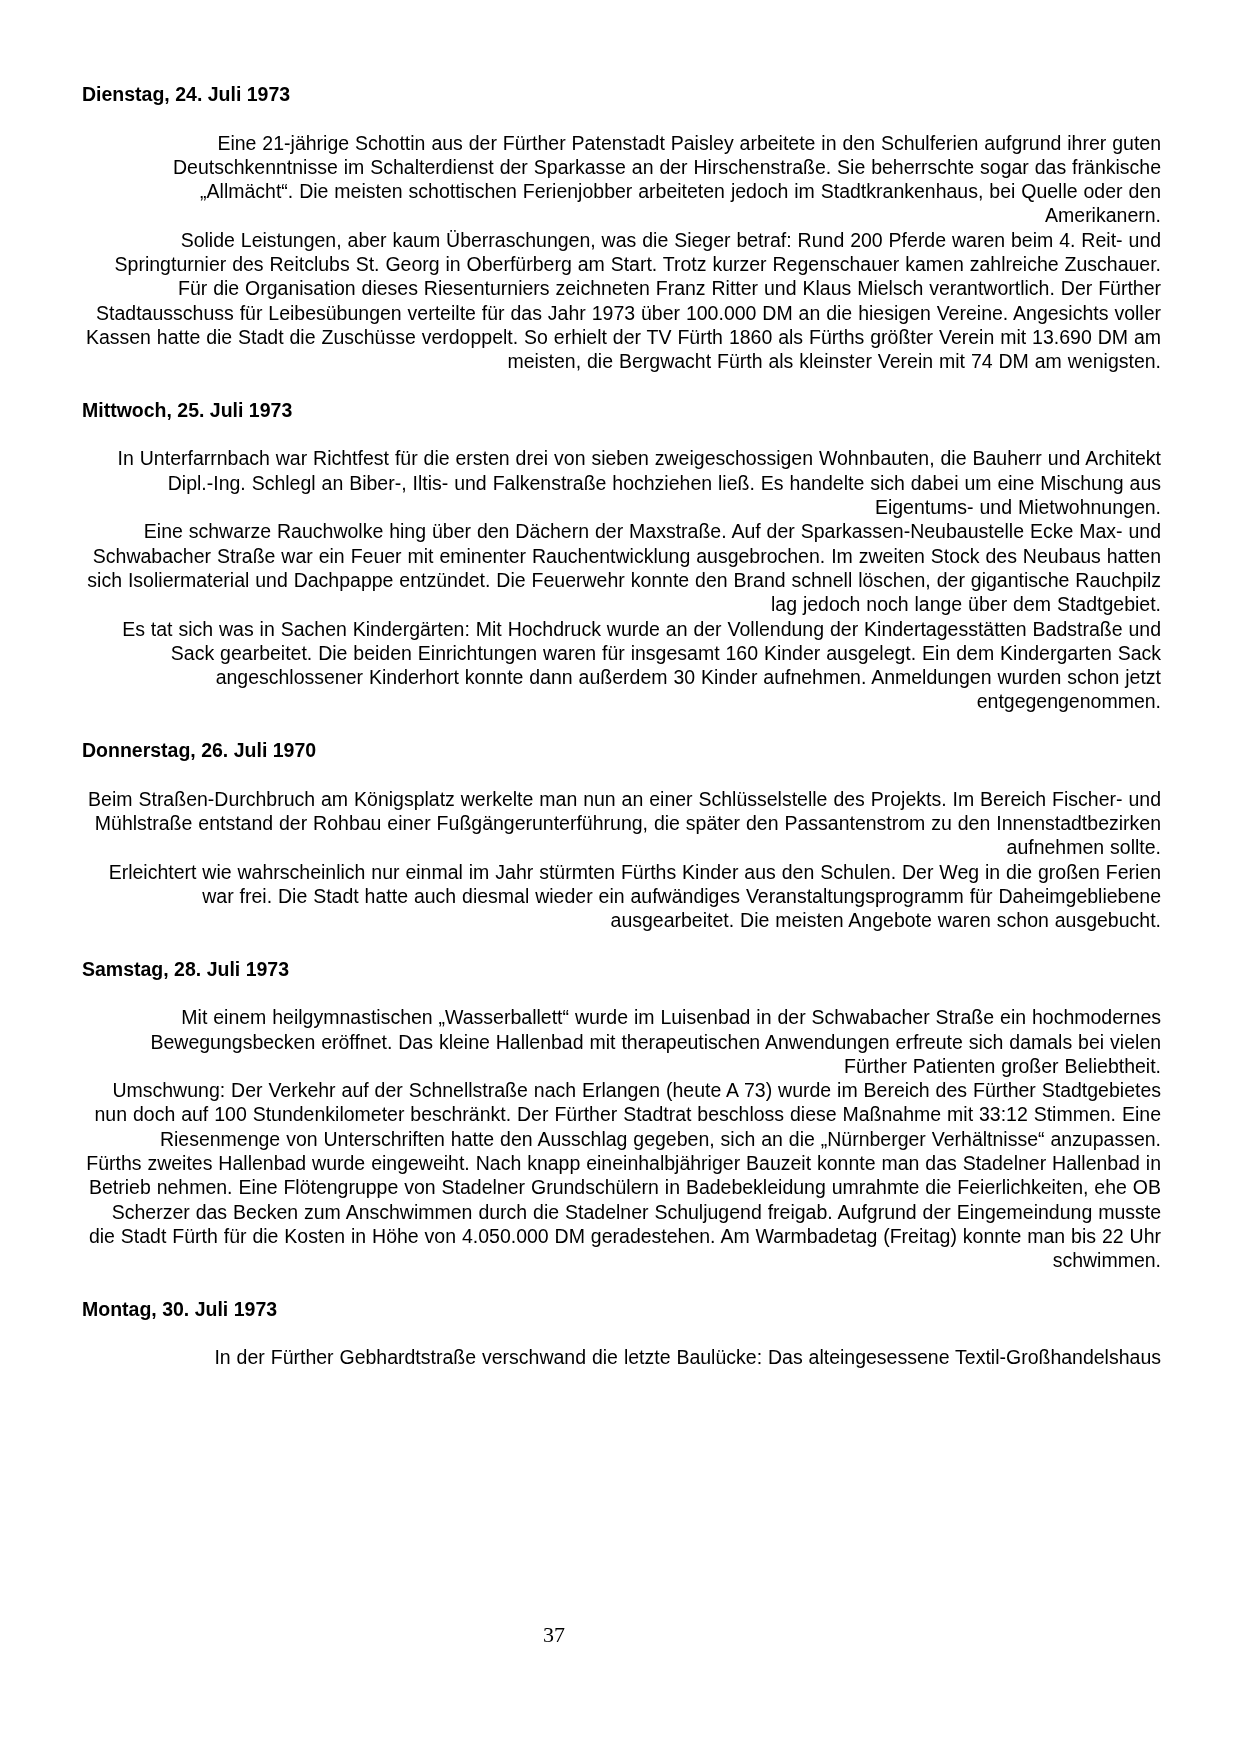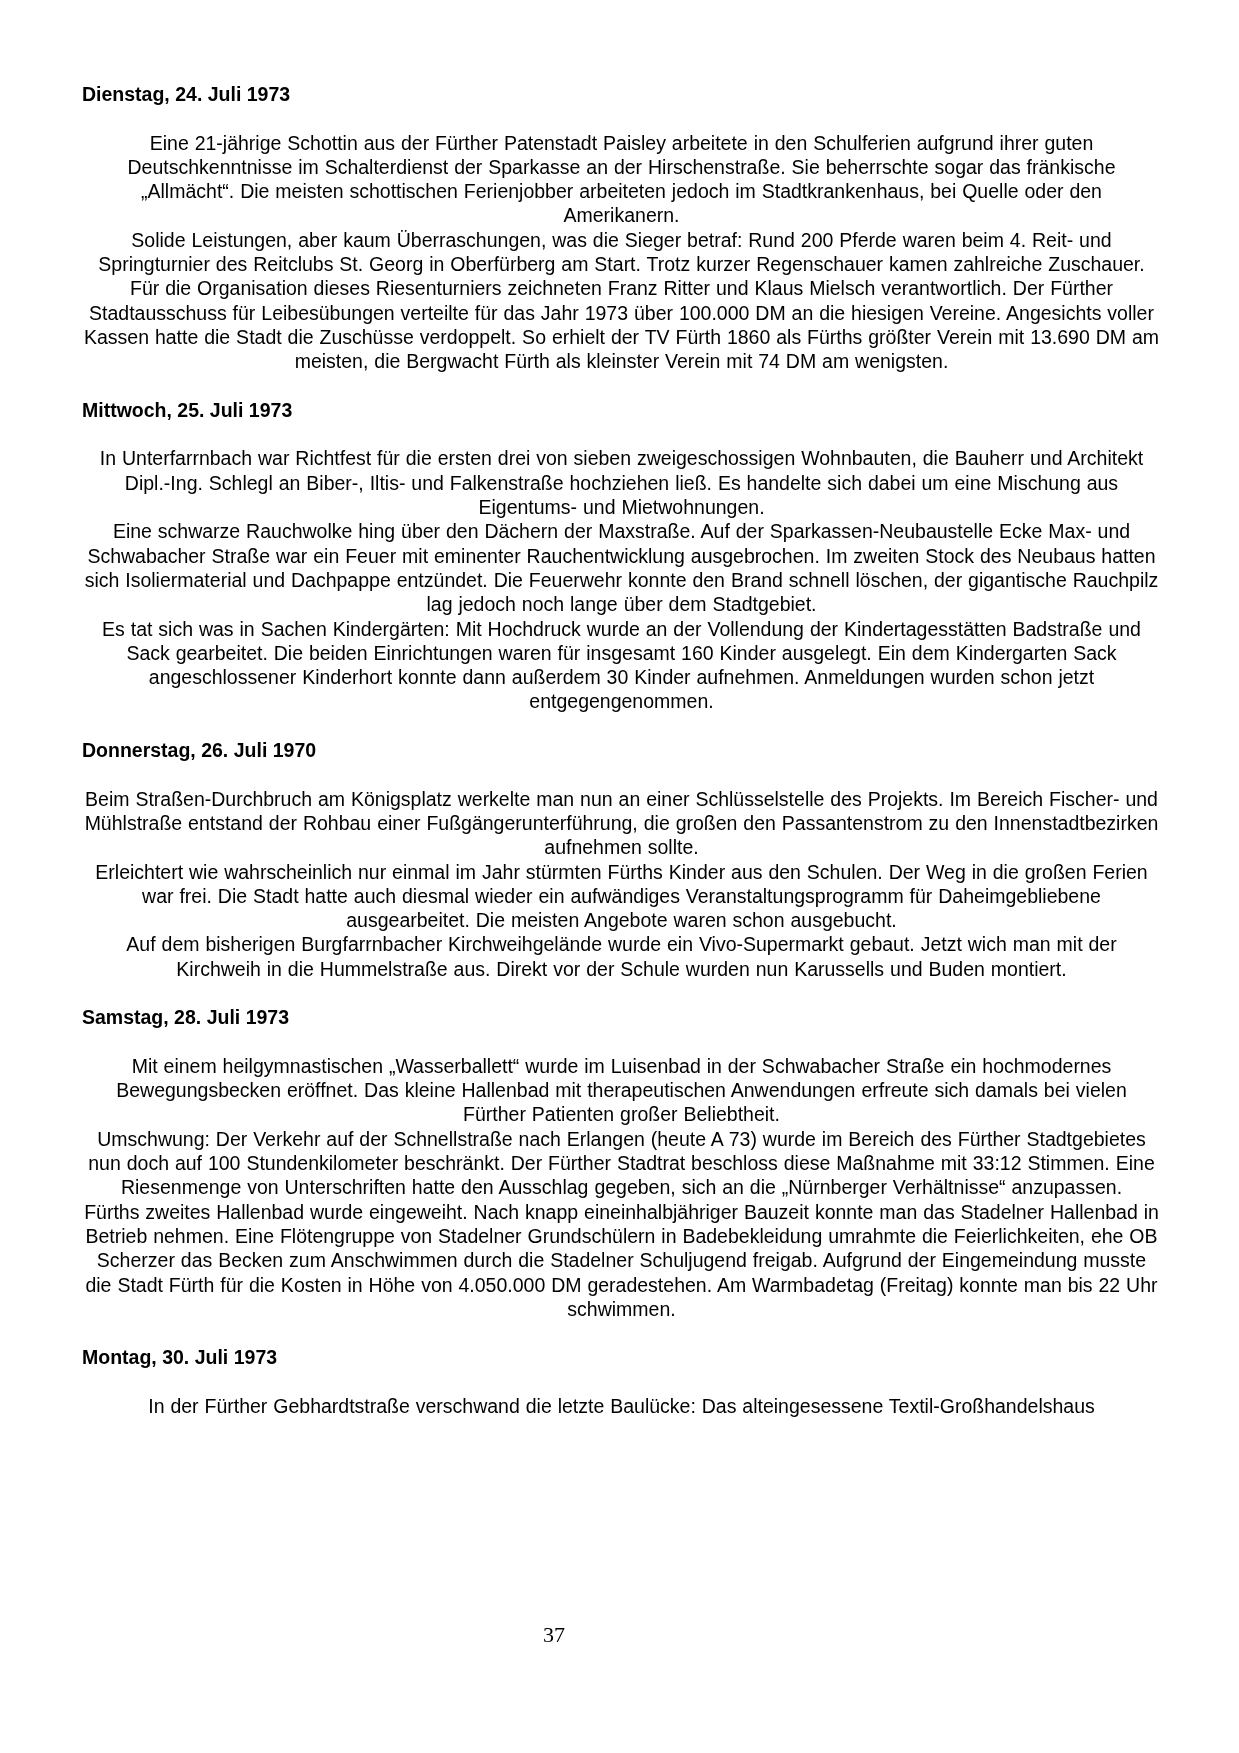--- a/index.html
+++ b/index.html
@@ -29,21 +29,21 @@
     font-weight: bold;
     margin: 24.3px 0 24.3px 0;
     padding: 0;
   }
   .content section:first-child h2 {
     margin-top: 0;
   }
   .content p {
     margin: 0;
     padding: 0;
-    text-align: center;
+    text-align: right;
     word-spacing: 0.5px;
   }
   .page-number {
     position: absolute;
     top: 1622px;
     left: 0;
     width: 1108px;
     text-align: center;
     font-family: "Liberation Serif", "DejaVu Serif", serif;
     font-size: 22px;
@@ -62,25 +62,24 @@
         <p>Solide Leistungen, aber kaum Überraschungen, was die Sieger betraf: Rund 200 Pferde waren beim 4. Reit- und Springturnier des Reitclubs St. Georg in Oberfürberg am Start. Trotz kurzer Regenschauer kamen zahlreiche Zuschauer. Für die Organisation dieses Riesenturniers zeichneten Franz Ritter und Klaus Mielsch verantwortlich. Der Fürther Stadtausschuss für Leibesübungen verteilte für das Jahr 1973 über 100.000 DM an die hiesigen Vereine. Angesichts voller Kassen hatte die Stadt die Zuschüsse verdoppelt. So erhielt der TV Fürth 1860 als Fürths größter Verein mit 13.690 DM am meisten, die Bergwacht Fürth als kleinster Verein mit 74 DM am wenigsten.</p>
       </section>
       <section>
         <h2>Mittwoch, 25. Juli 1973</h2>
         <p>In Unterfarrnbach war Richtfest für die ersten drei von sieben zweigeschossigen Wohnbauten, die Bauherr und Architekt Dipl.-Ing. Schlegl an Biber-, Iltis- und Falkenstraße hochziehen ließ. Es handelte sich dabei um eine Mischung aus Eigentums- und Mietwohnungen.</p>
         <p>Eine schwarze Rauchwolke hing über den Dächern der Maxstraße. Auf der Sparkassen-Neubaustelle Ecke Max- und Schwabacher Straße war ein Feuer mit eminenter Rauchentwicklung ausgebrochen. Im zweiten Stock des Neubaus hatten sich Isoliermaterial und Dachpappe entzündet. Die Feuerwehr konnte den Brand schnell löschen, der gigantische Rauchpilz lag jedoch noch lange über dem Stadtgebiet.</p>
         <p>Es tat sich was in Sachen Kindergärten: Mit Hochdruck wurde an der Vollendung der Kindertagesstätten Badstraße und Sack gearbeitet. Die beiden Einrichtungen waren für insgesamt 160 Kinder ausgelegt. Ein dem Kindergarten Sack angeschlossener Kinderhort konnte dann außerdem 30 Kinder aufnehmen. Anmeldungen wurden schon jetzt entgegengenommen.</p>
       </section>
       <section>
         <h2>Donnerstag, 26. Juli 1970</h2>
-        <p>Beim Straßen-Durchbruch am Königsplatz werkelte man nun an einer Schlüsselstelle des Projekts. Im Bereich Fischer- und Mühlstraße entstand der Rohbau einer Fußgängerunterführung, die großen den Passantenstrom zu den Innenstadtbezirken aufnehmen sollte.</p>
+        <p>Beim Straßen-Durchbruch am Königsplatz werkelte man nun an einer Schlüsselstelle des Projekts. Im Bereich Fischer- und Mühlstraße entstand der Rohbau einer Fußgängerunterführung, die später den Passantenstrom zu den Innenstadtbezirken aufnehmen sollte.</p>
         <p>Erleichtert wie wahrscheinlich nur einmal im Jahr stürmten Fürths Kinder aus den Schulen. Der Weg in die großen Ferien war frei. Die Stadt hatte auch diesmal wieder ein aufwändiges Veranstaltungsprogramm für Daheimgebliebene ausgearbeitet. Die meisten Angebote waren schon ausgebucht.</p>
       </section>
       <section>
-        <p>Auf dem bisherigen Burgfarrnbacher Kirchweihgelände wurde ein Vivo-Supermarkt gebaut. Jetzt wich man mit der Kirchweih in die Hummelstraße aus. Direkt vor der Schule wurden nun Karussells und Buden montiert.</p>
       </section>
       <section>
         <h2>Samstag, 28. Juli 1973</h2>
         <p>Mit einem heilgymnastischen „Wasserballett“ wurde im Luisenbad in der Schwabacher Straße ein hochmodernes Bewegungsbecken eröffnet. Das kleine Hallenbad mit therapeutischen Anwendungen erfreute sich damals bei vielen Fürther Patienten großer Beliebtheit.</p>
         <p>Umschwung: Der Verkehr auf der Schnellstraße nach Erlangen (heute A 73) wurde im Bereich des Fürther Stadtgebietes nun doch auf 100 Stundenkilometer beschränkt. Der Fürther Stadtrat beschloss diese Maßnahme mit 33:12 Stimmen. Eine Riesenmenge von Unterschriften hatte den Ausschlag gegeben, sich an die „Nürnberger Verhältnisse“ anzupassen.</p>
         <p>Fürths zweites Hallenbad wurde eingeweiht. Nach knapp eineinhalbjähriger Bauzeit konnte man das Stadelner Hallenbad in Betrieb nehmen. Eine Flötengruppe von Stadelner Grundschülern in Badebekleidung umrahmte die Feierlichkeiten, ehe OB Scherzer das Becken zum Anschwimmen durch die Stadelner Schuljugend freigab. Aufgrund der Eingemeindung musste die Stadt Fürth für die Kosten in Höhe von 4.050.000 DM geradestehen. Am Warmbadetag (Freitag) konnte man bis 22 Uhr schwimmen.</p>
       </section>
       <section>
         <h2>Montag, 30. Juli 1973</h2>
         <p>In der Fürther Gebhardtstraße verschwand die letzte Baulücke: Das alteingesessene Textil-Großhandelshaus</p>

